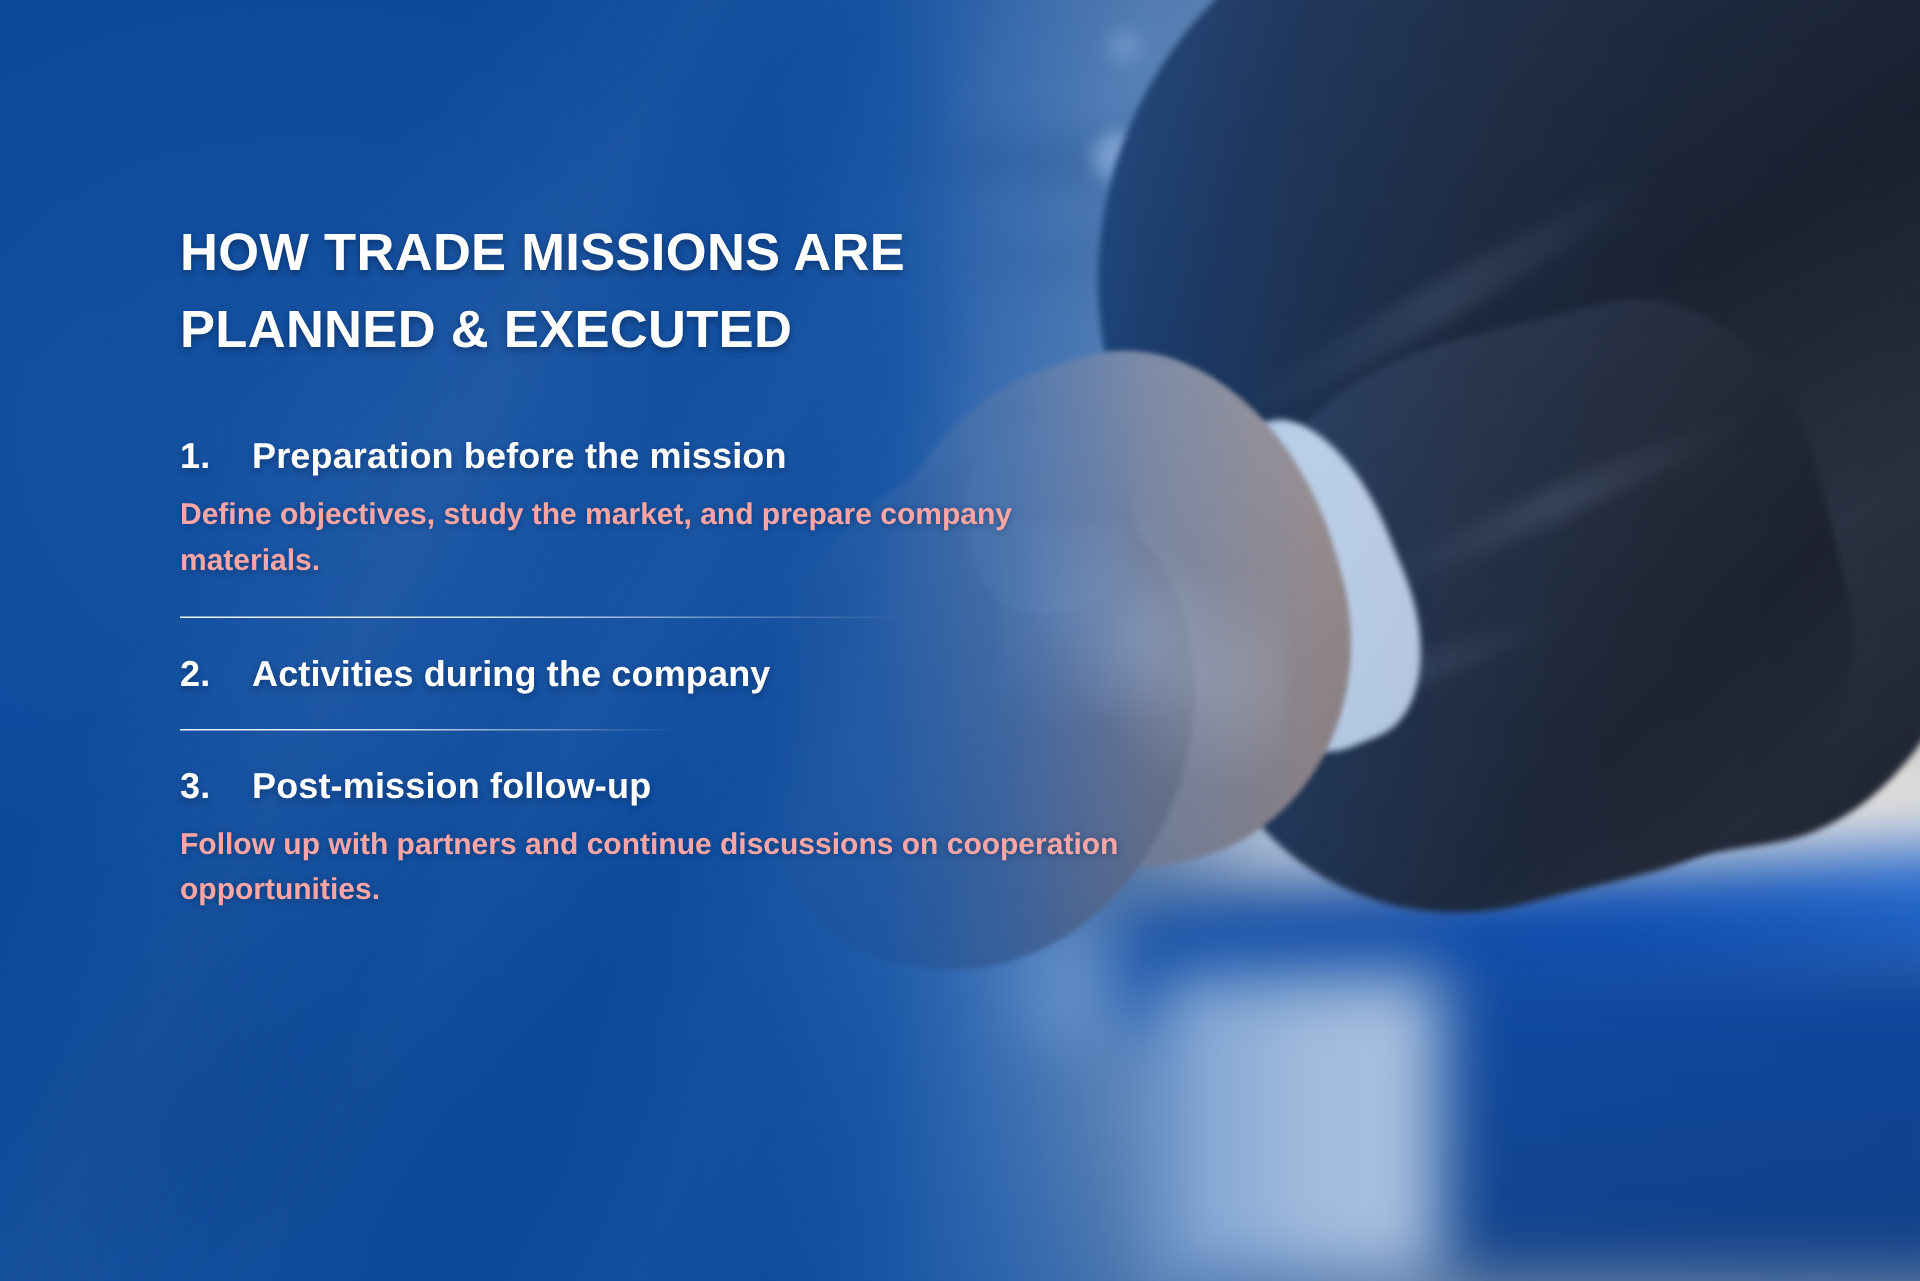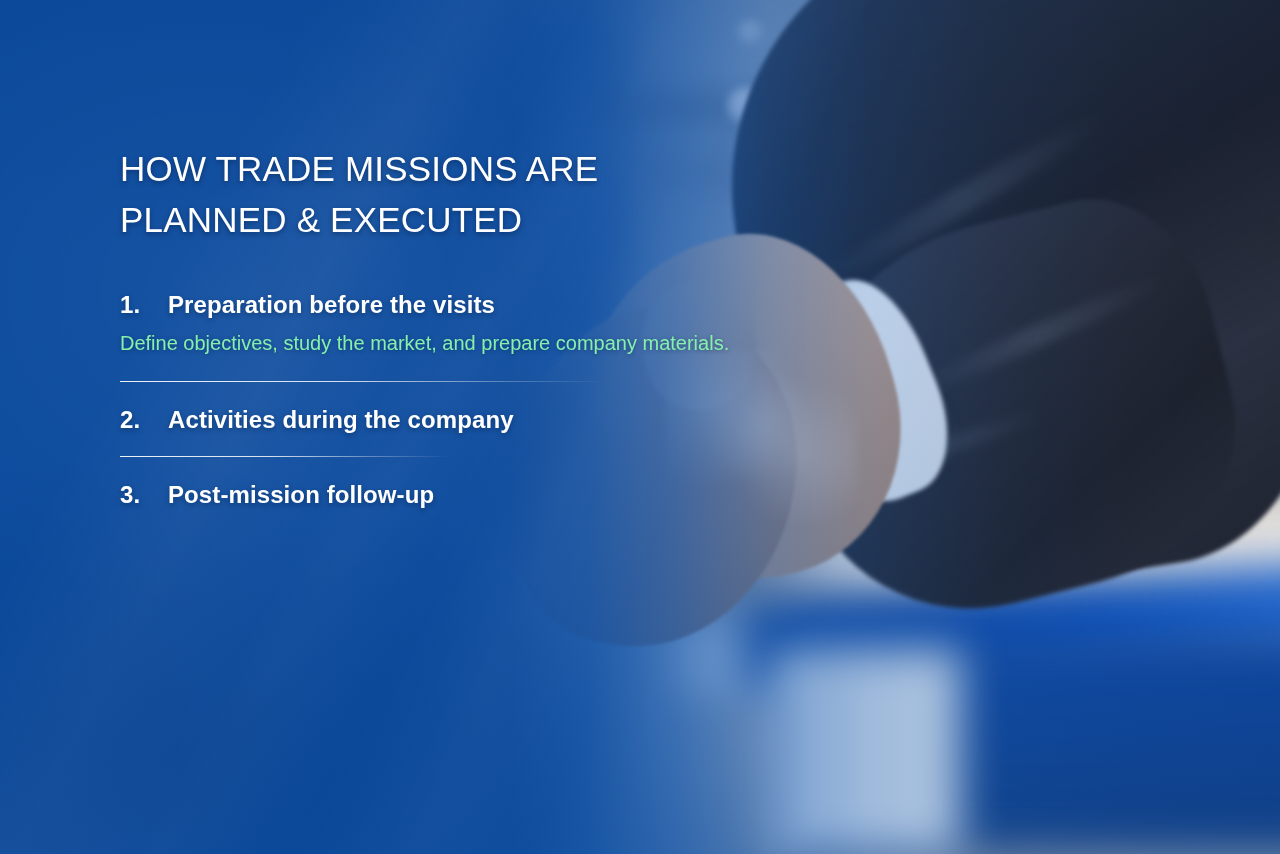--- a/index.html
+++ b/index.html
@@ -315,21 +315,21 @@
   .content {
     position: absolute;
     left: 120px;
     top: 143px;
     width: 700px;
   }
 
   .poster-title {
     margin: 0;
     font-size: 35px;
-    font-weight: 400;
+    font-weight: 700;
     line-height: 1.46;
     letter-spacing: 0.2px;
     color: #ffffff;
     text-transform: uppercase;
     text-shadow: 0 2px 5px rgba(4,30,70,0.55);
     max-width: 560px;
   }
 
   .steps {
     margin: 0;
@@ -356,22 +356,22 @@
     width: 48px;
   }
   .step-title {
     flex: 1 1 auto;
   }
 
   .step-desc {
     margin: 9px 0 0 0;
     font-size: 20px;
     line-height: 1.52;
-    font-weight: 400;
-    color: #86efac;
+    font-weight: 700;
+    color: #fca5a5;
     text-shadow: 0 1px 4px rgba(4,30,70,0.45);
     max-width: 640px;
   }
 
   .step-divider {
     height: 1px;
     border: 0;
     margin: 22px 0 0 0;
     background: linear-gradient(90deg,
       rgba(255,255,255,0.92) 0%,
@@ -436,21 +436,21 @@
 
   <div class="content">
 
     <h1 class="poster-title">HOW TRADE MISSIONS ARE PLANNED &amp; EXECUTED</h1>
 
     <ol class="steps">
 
       <li class="step">
         <div class="step-head">
           <span class="step-num">1.</span>
-          <span class="step-title">Preparation before the visits</span>
+          <span class="step-title">Preparation before the mission</span>
         </div>
         <p class="step-desc">Define objectives, study the market, and prepare company materials.</p>
         <hr class="step-divider w-long">
       </li>
 
       <div class="step-gap"></div>
 
       <li class="step">
         <div class="step-head">
           <span class="step-num">2.</span>
@@ -459,18 +459,19 @@
         <hr class="step-divider w-short">
       </li>
 
       <div class="step-gap"></div>
 
       <li class="step">
         <div class="step-head">
           <span class="step-num">3.</span>
           <span class="step-title">Post-mission follow-up</span>
         </div>
+        <p class="step-desc">Follow up with partners and continue discussions on cooperation opportunities.</p>
       </li>
 
     </ol>
   </div>
 
 </div>
 
 </body></html>

